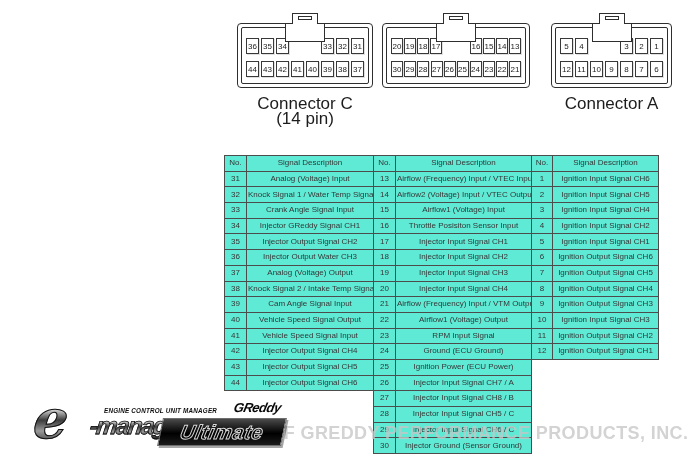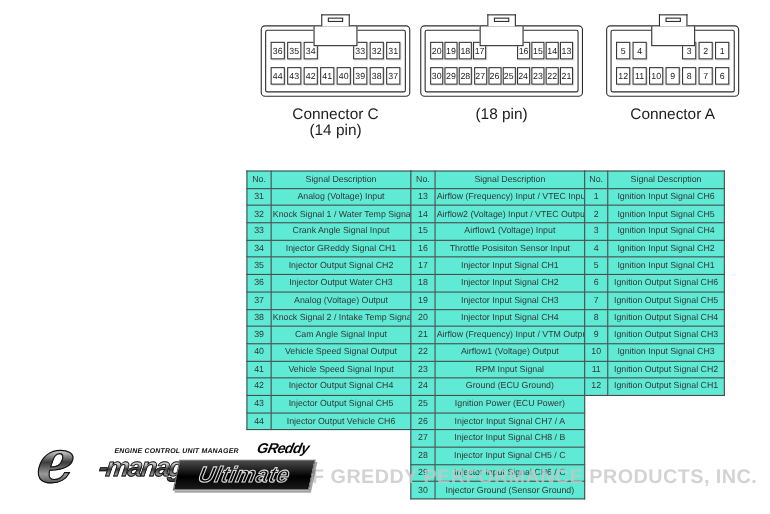--- a/index.html
+++ b/index.html
@@ -36,21 +36,21 @@
   .pin-row-top { top:10px; }
   .pin-row-bottom { top:33px; }
   .pin-group { display:flex; gap:2px; }
   .pin {
     width:13px; height:16px; border:1px solid #383838; background:#fff;
     display:flex; align-items:center; justify-content:center;
     font-size:8px; color:#222; box-shadow:1px 1px 0 rgba(0,0,0,0.12);
   }
   .connector-unit[data-connector="1"] .pin { width:12px; }
   .connector-unit[data-connector="1"] .pin-group { gap:1px; }
-  .conn-label { position:absolute; top:73px; left:-10px; right:-10px; text-align:center; font-size:14px; color:#1c1c1c; line-height:15px; }
+  .conn-label { position:absolute; top:73px; left:-10px; right:-10px; text-align:center; font-size:17px; color:#1c1c1c; line-height:15px; }
 
   
   table.pin-table {
     position:absolute; border-collapse:collapse; table-layout:fixed;
     background:#5eead4; z-index:1;
   }
   .pin-table th, .pin-table td {
     border:1px solid #4c4c4c; font-size:8px; font-weight:400; color:#363636;
     text-align:center; vertical-align:middle; padding:0 1px; height:15.7px;
     line-height:1.05; white-space:nowrap; overflow:hidden;
@@ -189,21 +189,20 @@
             </div>
             <div class="pin-group">
               <div class="pin">23</div>
               <div class="pin">22</div>
               <div class="pin">21</div>
             </div>
           </div>
       </div>
     </div>
     <div class="conn-label">
-      <div class="conn-pins">(18 pin)</div>
     </div>
   </div>
 
   <div class="connector-unit" data-connector="2" style="left:551px; width:121px;">
     <div class="conn-box">
       <div class="conn-tab">
           <div class="conn-tab-notch"></div>
         </div>
       <div class="conn-tab-body"></div>
       <div class="conn-inner">
@@ -299,21 +298,21 @@
         <tr>
           <td>42</td>
           <td>Injector Output Signal CH4</td>
         </tr>
         <tr>
           <td>43</td>
           <td>Injector Output Signal CH5</td>
         </tr>
         <tr>
           <td>44</td>
-          <td>Injector Output Vehicle CH6</td>
+          <td>Injector Output Signal CH6</td>
         </tr>
       </tbody>
     </table>
   <table class="pin-table" id="tableG2">
     <colgroup>
         <col style="width:22px">
         <col>
       </colgroup>
   <thead>
         <tr>

